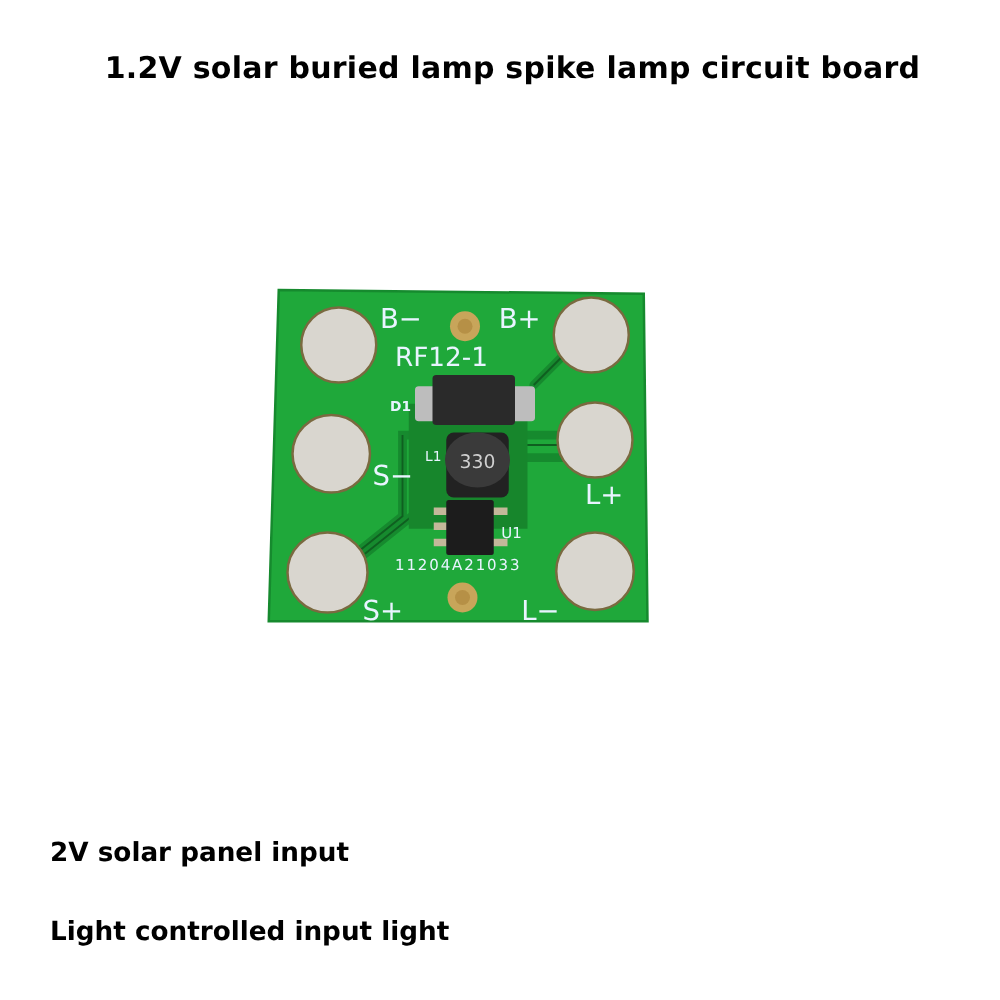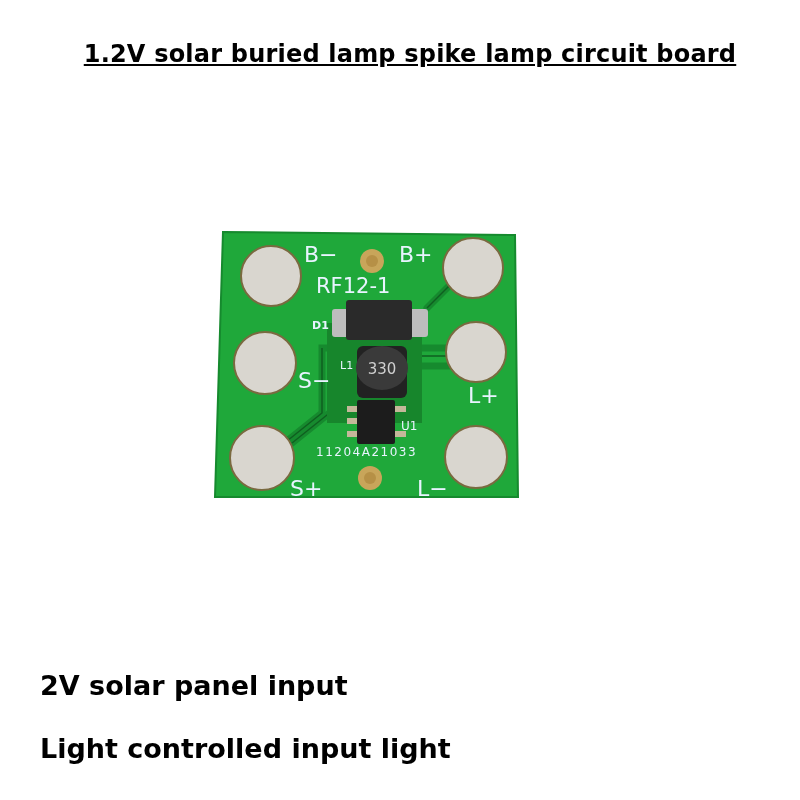--- a/index.html
+++ b/index.html
@@ -1,20 +1,20 @@
 <!DOCTYPE html>
 <html><head>
 <meta charset="utf-8">
 <style>
   html, body { margin: 0; padding: 0; }
   body { width: 800px; height: 800px; background: #ffffff; position: relative; overflow: hidden;
          font-family: "DejaVu Sans", sans-serif; color: #000; }
   .title { position: absolute; left: 0; width: 800px; top: 40px; text-align: center;
-           font-weight: bold; font-size: 24px; letter-spacing: 0.2px; padding-left: 20px; box-sizing: border-box; text-decoration: underline; }
-  .note { position: absolute; left: 40px; font-weight: bold; font-size: 27px; }
+           font-weight: bold; font-size: 24px; letter-spacing: 0.2px; padding-left: 20px; box-sizing: border-box; }
+  .note { position: absolute; left: 40px; font-weight: bold; font-size: 21px; }
   .note1 { top: 670px; }
   .note2 { top: 733px; }
   .board-wrap { position: absolute; left: 212px; top: 228px; width: 312px; height: 274px; }
   svg { display: block; }
 </style>
 </head>
 <body>
 
 <div class="title">1.2V solar buried lamp spike lamp circuit board</div>
 

